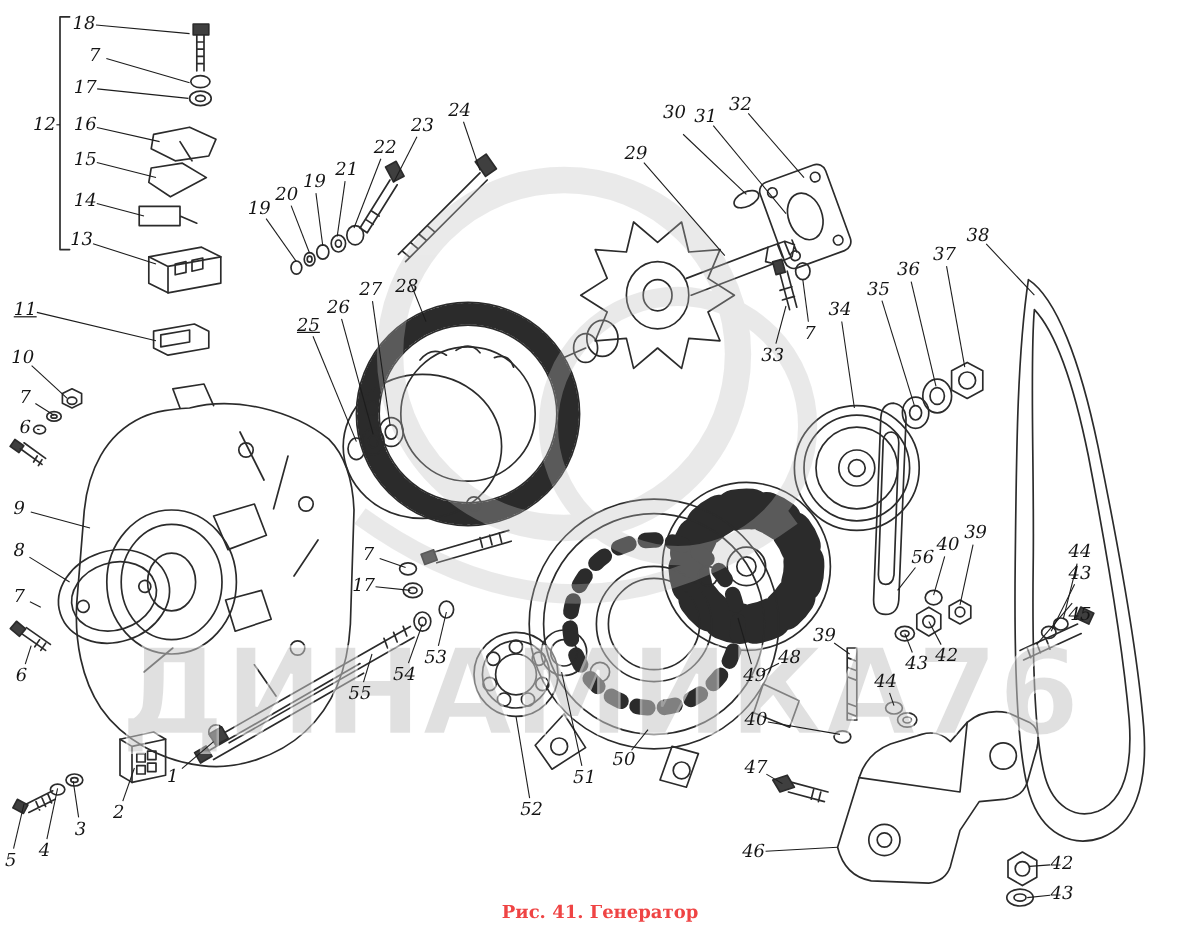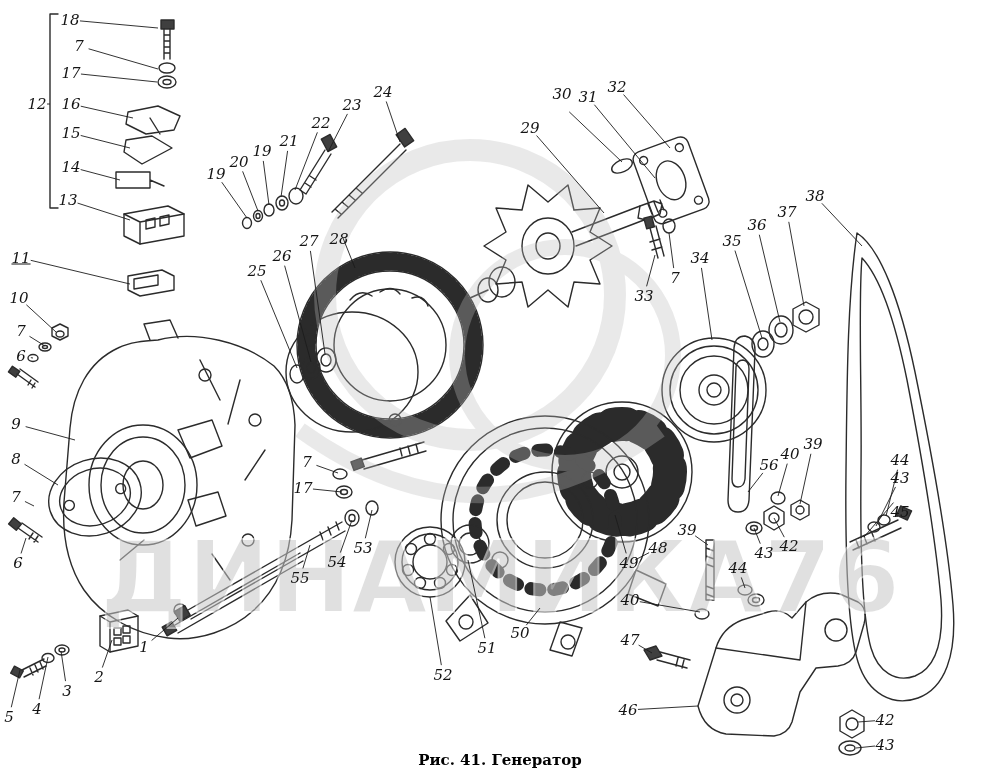--- a/index.html
+++ b/index.html
@@ -5,21 +5,21 @@
   html,body{margin:0;padding:0;background:#ffffff;}
   .stage{position:relative;width:1000px;height:775px;background:#ffffff;overflow:hidden;
          font-family:"DejaVu Serif",serif;}
   svg.art{position:absolute;left:0;top:0;}
   #leader-svg{position:absolute;left:0;top:0;pointer-events:none;}
   #leader-svg line{stroke:#1c1c1c;stroke-width:0.9;}
   .callouts{position:absolute;left:0;top:0;width:100%;height:100%;pointer-events:none;}
   .callout{position:absolute;transform:translate(-50%,-50%);font-style:italic;
            font-size:15px;line-height:1;color:#141414;white-space:nowrap;}
   .caption{position:absolute;left:0;right:0;top:751px;text-align:center;
-           font-weight:bold;font-size:15px;color:#000000;}
+           font-weight:bold;font-size:15px;color:#ef4444;}
   .wm{font-family:"DejaVu Sans",sans-serif;font-weight:bold;font-size:100px;
       fill:#c7c7c7;opacity:0.55;stroke:#ffffff;stroke-width:2px;}
 </style>
 </head>
 <body>
 
 <div class="stage">
 
   <svg class="art" width="1000" height="775" viewBox="0 0 1000 775">
 
@@ -437,21 +437,21 @@
       <span class="callout" style="left: 67px; top: 691px;">3</span>
       <span class="callout" style="left: 99px; top: 677px;">2</span>
       <span class="callout" style="left: 144px; top: 647px;">1</span>
       <span class="callout" style="left: 216px; top: 174px;">19</span>
       <span class="callout" style="left: 239px; top: 162px;">20</span>
       <span class="callout" style="left: 262px; top: 151px;">19</span>
       <span class="callout" style="left: 289px; top: 141px;">21</span>
       <span class="callout" style="left: 321px; top: 123px;">22</span>
       <span class="callout" style="left: 352px; top: 105px;">23</span>
       <span class="callout" style="left: 383px; top: 92px;">24</span>
-      <span class="callout" style="left: 257px; top: 271px;">25</span>
+      <span class="callout" style="left: 257px; top: 271px; text-decoration: underline;">25</span>
       <span class="callout" style="left: 282px; top: 256px;">26</span>
       <span class="callout" style="left: 309px; top: 241px;">27</span>
       <span class="callout" style="left: 339px; top: 239px;">28</span>
       <span class="callout" style="left: 530px; top: 128px;">29</span>
       <span class="callout" style="left: 562px; top: 94px;">30</span>
       <span class="callout" style="left: 588px; top: 97px;">31</span>
       <span class="callout" style="left: 617px; top: 87px;">32</span>
       <span class="callout" style="left: 644px; top: 296px;">33</span>
       <span class="callout" style="left: 675px; top: 278px;">7</span>
       <span class="callout" style="left: 700px; top: 258px;">34</span>

